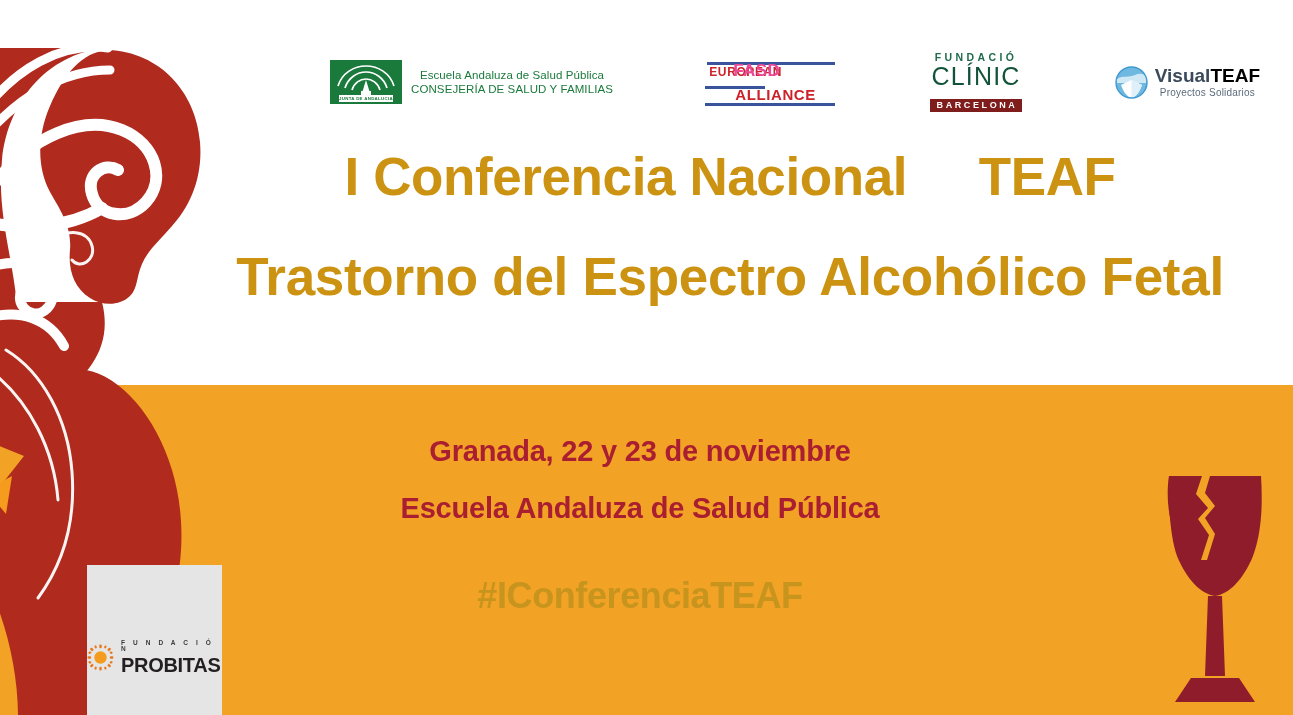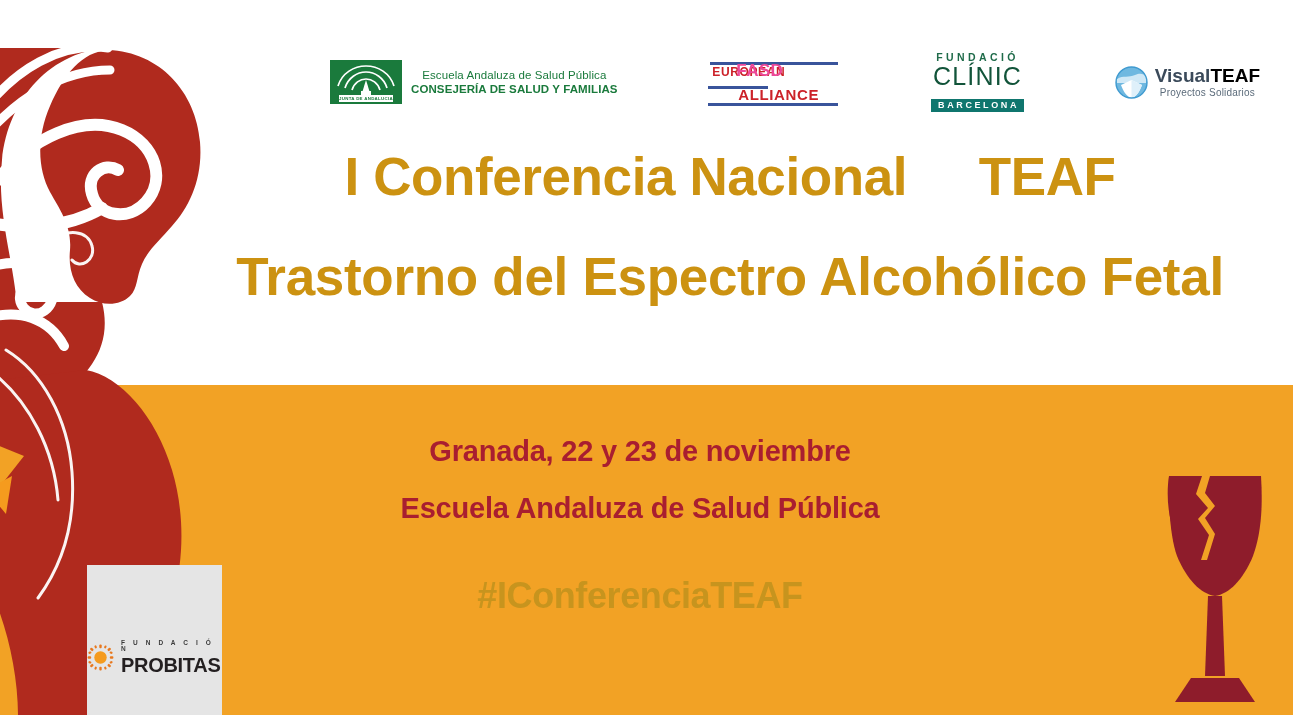--- a/index.html
+++ b/index.html
@@ -34,21 +34,21 @@
 
   
   .logo-junta{gap:9px;}
   .junta-mark{
     width:72px;height:44px;background:#1a7a3c;position:relative;flex:none;
     display:block;
   }
   .junta-mark svg{display:block;}
   .junta-text{display:flex;flex-direction:column;line-height:1.25;}
   .junta-l1{font-size:11.5px;color:#1a7a3c;letter-spacing:.1px;}
-  .junta-l2{font-size:11.5px;color:#1a7a3c;font-weight:bold;letter-spacing:.1px;}
+  .junta-l2{font-size:11.5px;color:#1a7a3c;font-weight:normal;letter-spacing:.1px;}
 
   
   .logo-efa{position:relative;width:132px;height:52px;}
   .efa-line{position:absolute;height:3px;background:#39549b;}
   .efa-l-top{left:2px;top:6px;width:128px;}
   .efa-l-mid{left:0px;top:30px;width:60px;}
   .efa-l-bot{left:0px;top:47px;width:130px;}
   .efa-european{
     position:absolute;left:4px;top:9px;font-size:12px;font-weight:bold;
     color:#cc2229;letter-spacing:.6px;
@@ -60,21 +60,21 @@
   .efa-fasd{
     position:absolute;left:28px;top:5px;font-size:17px;font-weight:bold;
     color:#ec4899;letter-spacing:.4px;
   }
 
   
   .logo-clinic{flex-direction:column;align-items:center;line-height:1;}
   .clinic-l1{font-size:10.5px;color:#1f6b4a;letter-spacing:3.4px;font-weight:bold;}
   .clinic-l2{font-size:25px;color:#12543a;letter-spacing:1.2px;margin-top:2px;font-weight:normal;}
   .clinic-l3{
-    font-size:9px;color:#ffffff;background:#0f766e;letter-spacing:2.6px;
+    font-size:9px;color:#ffffff;background:#7f1d1d;letter-spacing:2.6px;
     font-weight:bold;padding:2px 5px 2px 7px;margin-top:10px;
   }
 
   
   .logo-visualteaf{gap:7px;}
   .vt-globe{width:33px;height:33px;flex:none;}
   .vt-text{display:flex;flex-direction:column;line-height:1.05;}
   .vt-l1{font-size:19px;font-weight:bold;color:#3b4a5a;}
   .vt-l1 .teaf{color:#000000;}
   .vt-l2{font-size:10px;color:#5b6b7a;margin-top:2px;letter-spacing:.2px;}

